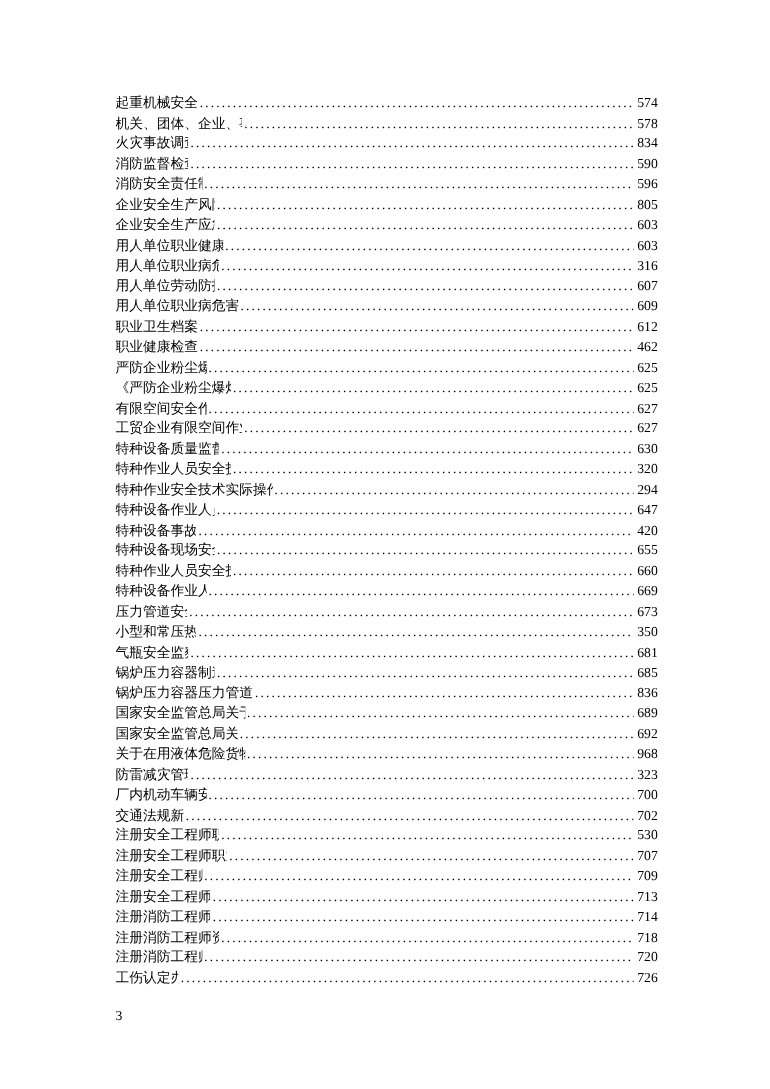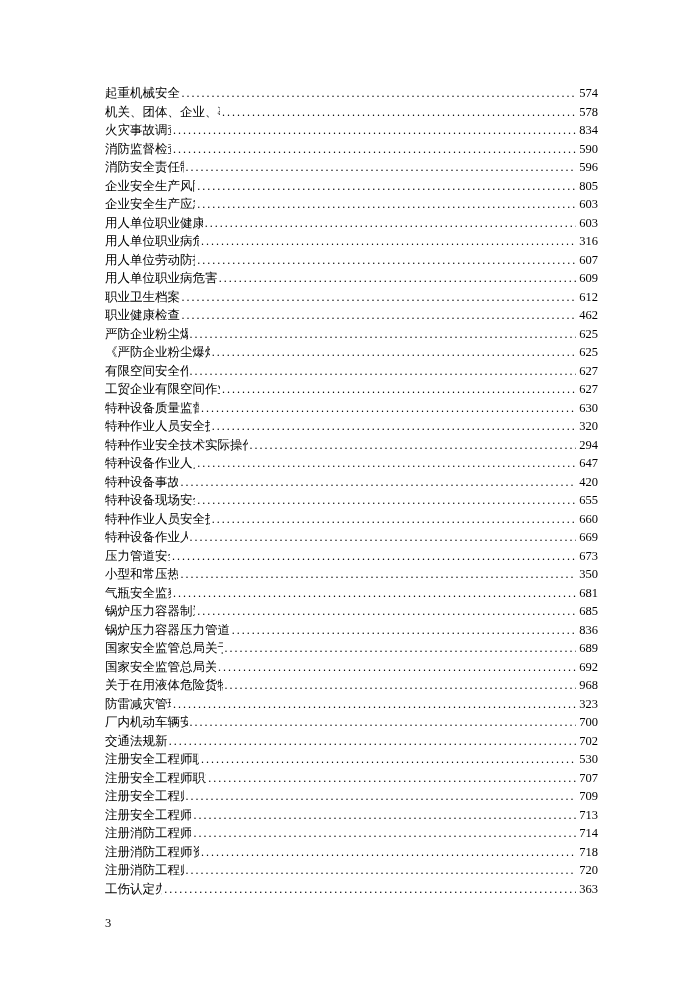--- a/index.html
+++ b/index.html
@@ -319,19 +319,19 @@
 
   <div class="entry">
     <span class="entry-title">注册消防工程师管理规定（2017 年）</span>
     <span class="leader"></span>
     <span class="entry-page">720</span>
   </div>
 
   <div class="entry">
     <span class="entry-title">工伤认定办法（2010 年）</span>
     <span class="leader"></span>
-    <span class="entry-page">363</span>
+    <span class="entry-page">726</span>
   </div>
 </div>
 
   <div class="footer">3</div>
 
 </div>
 
 </body></html>

